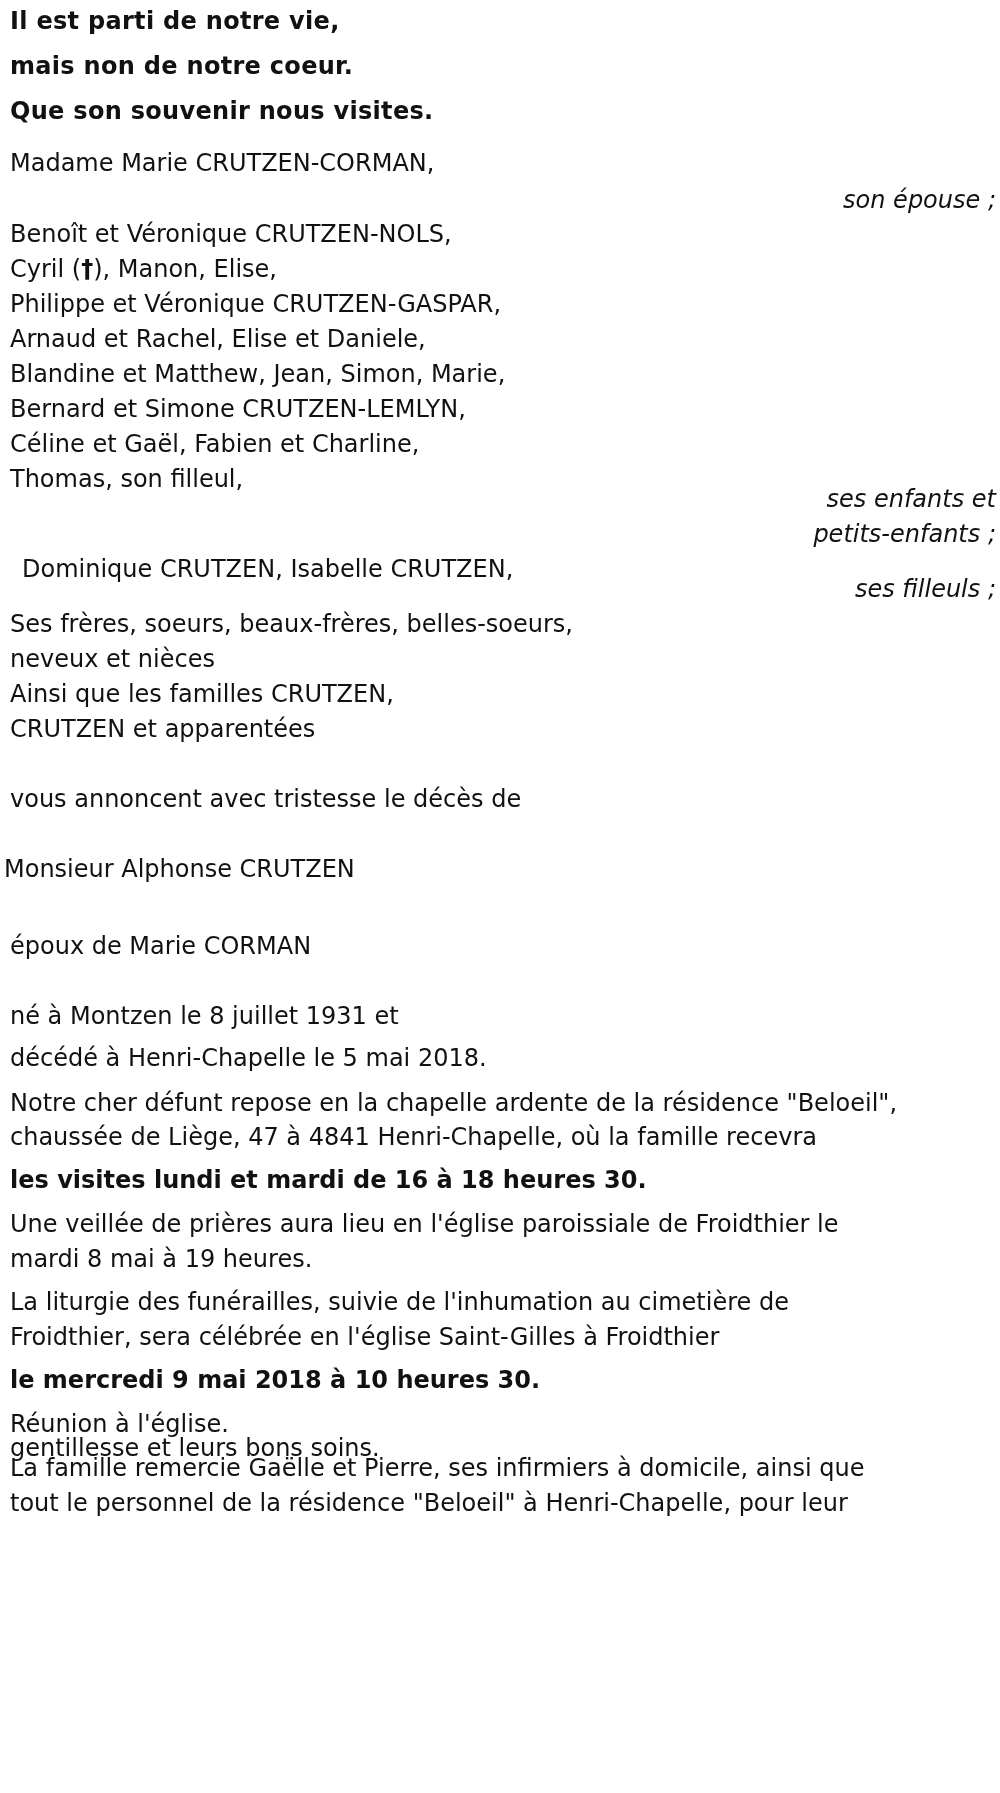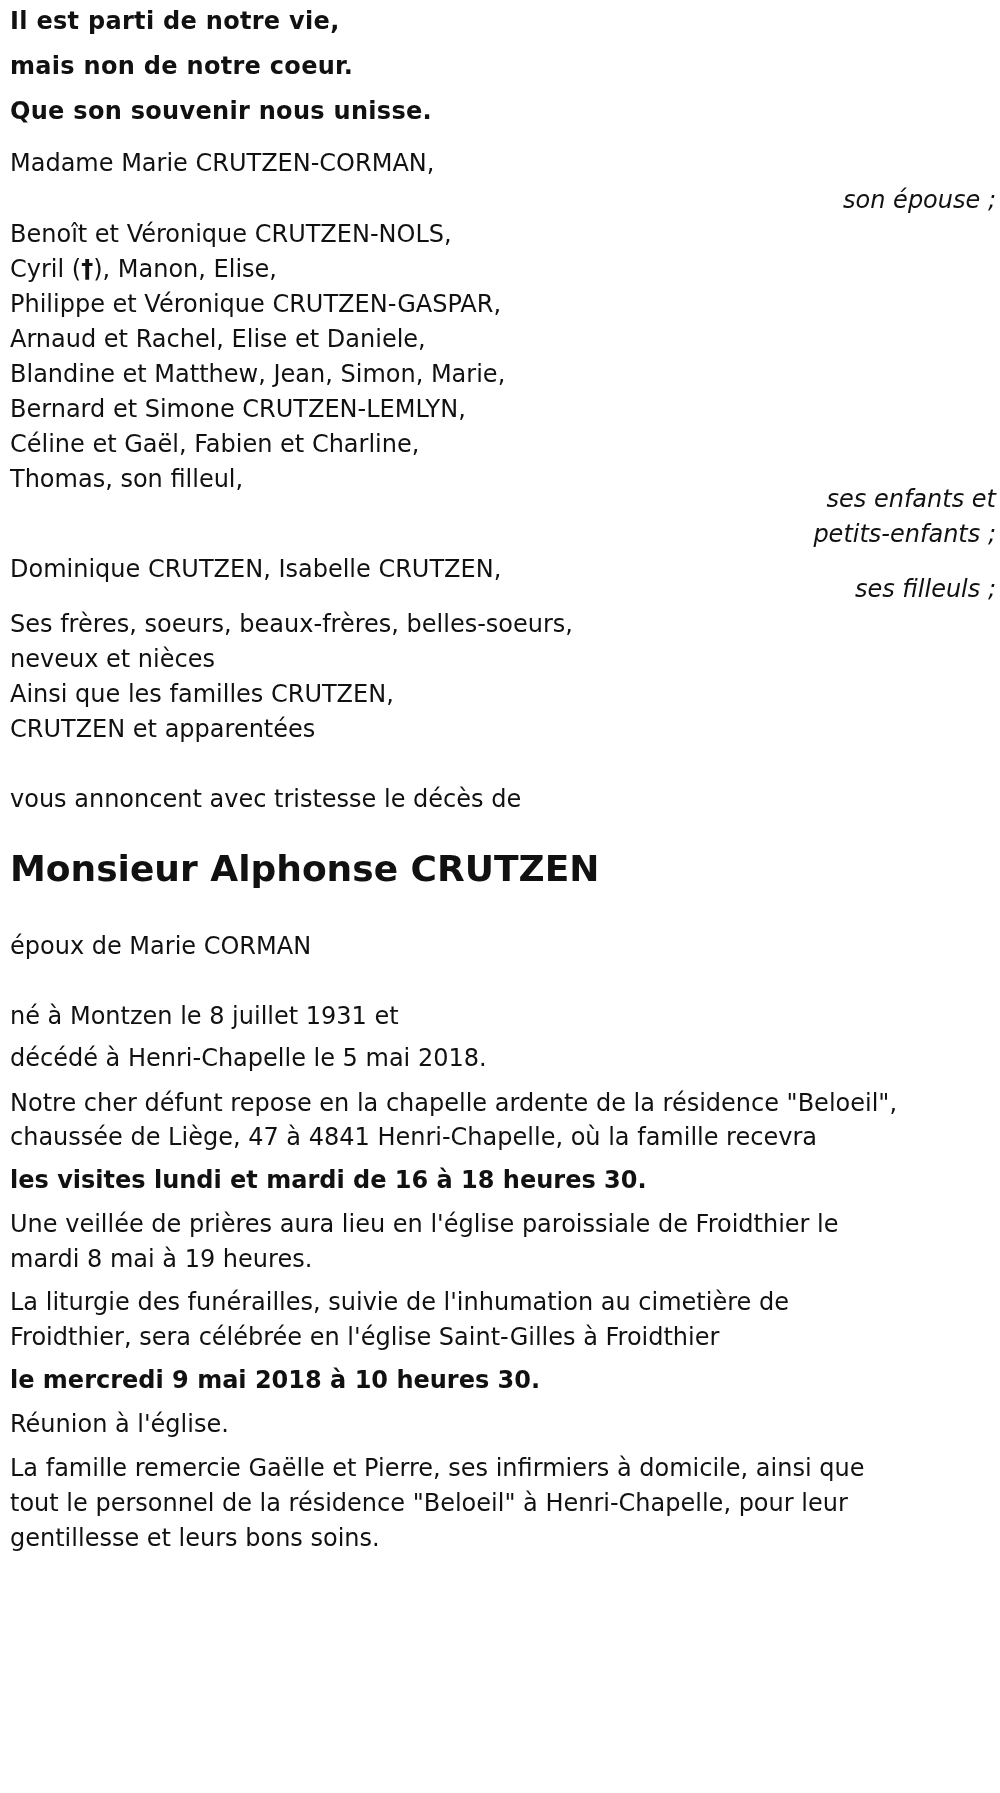--- a/index.html
+++ b/index.html
@@ -26,41 +26,41 @@
     .right {
       position: absolute;
       right: 4px;
       white-space: nowrap;
       font-style: italic;
       line-height: 30px;
       text-align: right;
     }
     .title {
       position: absolute;
-      left: 10px;
+      left: 4px;
       white-space: nowrap;
-      font-weight: bold;
-      font-size: 36px;
+      font-weight: normal;
+      font-size: 24px;
       line-height: 44px;
     }
     .epigraph {
       font-weight: bold;
       letter-spacing: 0.3px;
     }
     .cross {
       font-weight: bold;
     }
   </style>
 </head>
 <body>
 
 <div>
   <div class="line epigraph" style="top:6px;">Il est parti de notre vie,</div>
   <div class="line epigraph" style="top:51px;">mais non de notre coeur.</div>
-  <div class="line epigraph" style="top:96px;">Que son souvenir nous unisse.</div>
+  <div class="line epigraph" style="top:96px;">Que son souvenir nous visites.</div>
 </div>
 
 <div>
   <div class="line" style="top:148px;">Madame Marie CRUTZEN-CORMAN,</div>
   <div class="right" style="top:185px;">son épouse ;</div>
 </div>
 
 <div>
   <div class="line" style="top:219px;">Benoît et Véronique CRUTZEN-NOLS,</div>
   <div class="line" style="top:254px;"><span>Cyril (</span><span class="cross">†</span><span>), Manon, Elise,</span></div>
@@ -68,21 +68,21 @@
   <div class="line" style="top:324px;">Arnaud et Rachel, Elise et Daniele,</div>
   <div class="line" style="top:359px;">Blandine et Matthew, Jean, Simon, Marie,</div>
   <div class="line" style="top:394px;">Bernard et Simone CRUTZEN-LEMLYN,</div>
   <div class="line" style="top:429px;text-align:right;">Céline et Gaël, Fabien et Charline,</div>
   <div class="line" style="top:464px;">Thomas, son filleul,</div>
   <div class="right" style="top:484px;">ses enfants et</div>
   <div class="right" style="top:519px;">petits-enfants ;</div>
 </div>
 
 <div>
-  <div class="line" style="top:554px;">Dominique CRUTZEN, Isabelle CRUTZEN,</div>
+  <div class="line" style="top:554px;margin-left:12px;">Dominique CRUTZEN, Isabelle CRUTZEN,</div>
   <div class="right" style="top:574px;">ses filleuls ;</div>
 </div>
 
 <div>
   <div class="line" style="top:609px;">Ses frères, soeurs, beaux-frères, belles-soeurs,</div>
   <div class="line" style="top:644px;">neveux et nièces</div>
   <div class="line" style="top:679px;">Ainsi que les familles CRUTZEN,</div>
   <div class="line" style="top:714px;">CRUTZEN et apparentées</div>
 </div>
 
@@ -100,14 +100,14 @@
   <div class="line" style="top:1122px;">chaussée de Liège, 47 à 4841 Henri-Chapelle, où la famille recevra</div>
   <div class="line bold" style="top:1165px;">les visites lundi et mardi de 16 à 18 heures 30.</div>
   <div class="line" style="top:1209px;">Une veillée de prières aura lieu en l'église paroissiale de Froidthier le</div>
   <div class="line" style="top:1244px;">mardi 8 mai à 19 heures.</div>
   <div class="line" style="top:1287px;">La liturgie des funérailles, suivie de l'inhumation au cimetière de</div>
   <div class="line" style="top:1322px;">Froidthier, sera célébrée en l'église Saint-Gilles à Froidthier</div>
   <div class="line bold" style="top:1365px;">le mercredi 9 mai 2018 à 10 heures 30.</div>
   <div class="line" style="top:1409px;">Réunion à l'église.</div>
   <div class="line" style="top:1453px;">La famille remercie Gaëlle et Pierre, ses infirmiers à domicile, ainsi que</div>
   <div class="line" style="top:1488px;">tout le personnel de la résidence "Beloeil" à Henri-Chapelle, pour leur</div>
-  <div class="line" style="top:1523px;">gentillesse et leurs bons soins.</div>
+  <div class="line" style="top:1433px;">gentillesse et leurs bons soins.</div>
 </div>
 
 </body></html>

